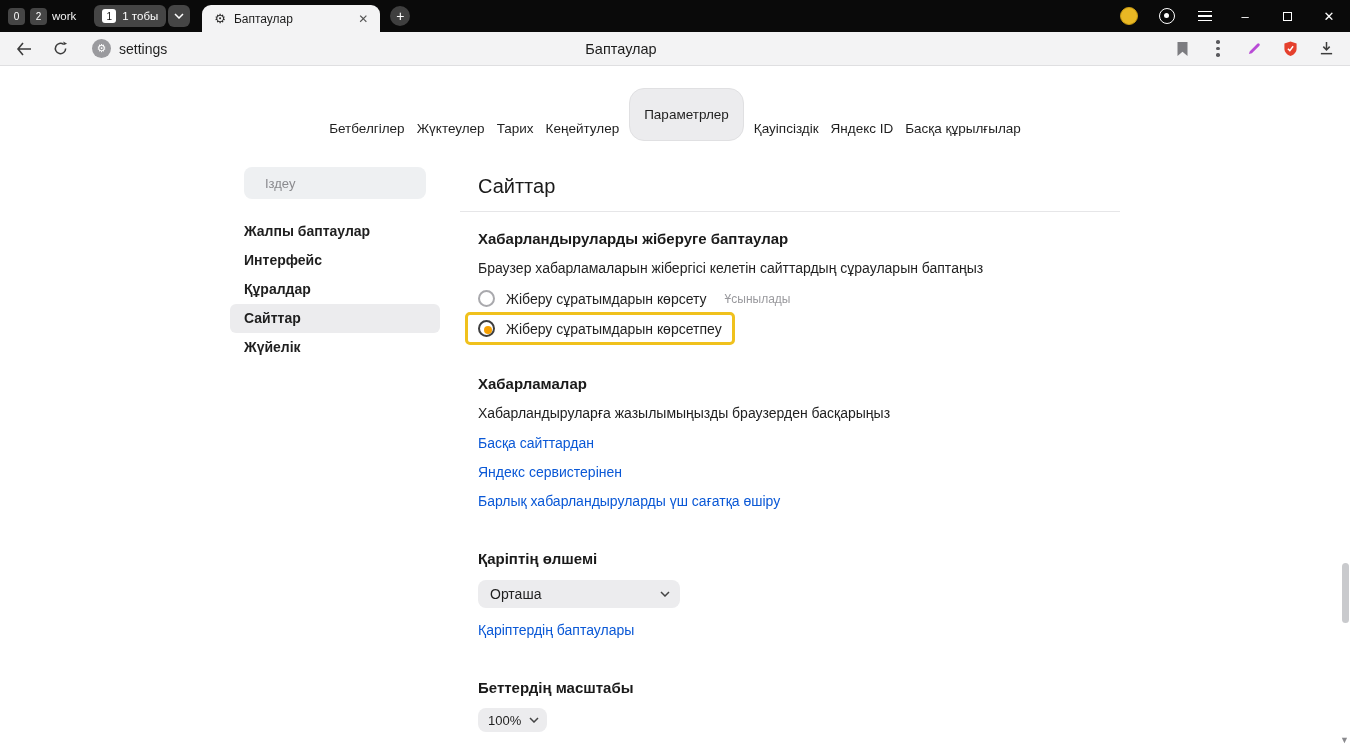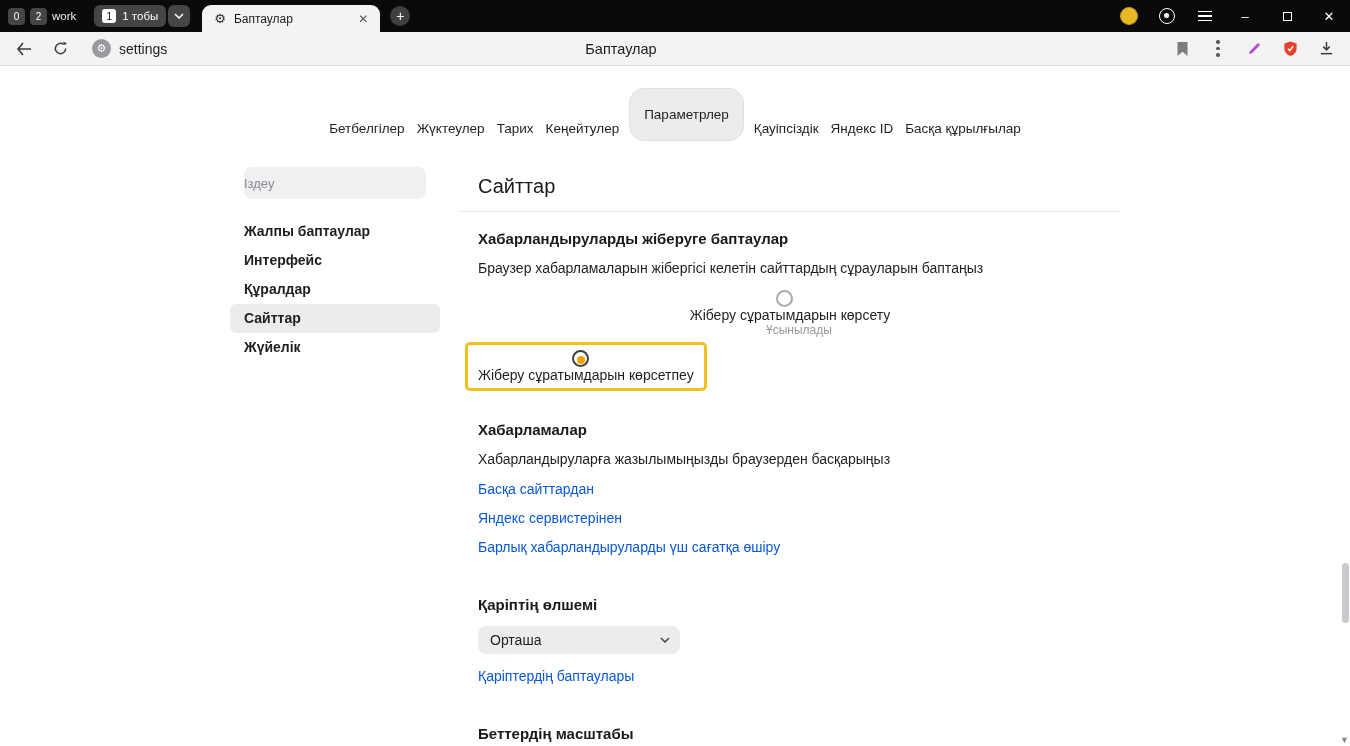--- a/index.html
+++ b/index.html
@@ -53,32 +53,32 @@
 
   
   .page { height:680px; position:relative; background:#fff; }
   .topnav { display:flex; justify-content:center; align-items:flex-end; gap:8px; padding-top:22px; }
   .topnav .nav-item { font-size:13.5px; color:#1f1f1f; padding:5px 2px; white-space:nowrap; }
   .topnav .nav-item.active { background:#ececee; border:1px solid #e0e0e2; border-radius:15px; padding:18px 14px; }
 
   .settings { display:flex; margin:24px 0 0 230px; width:890px; }
   .sidebar { width:210px; flex:none; }
   .search-box { margin:2px 0 0 14px; width:182px; height:32px; background:#eef0f2; border:none;
-    border-radius:8px; padding:0 0; font-size:13px; color:#222; font-family:inherit; }
+    border-radius:8px; padding:0 21px; font-size:13px; color:#222; font-family:inherit; }
   .search-box::placeholder { color:#8a8a8e; }
   .side-list { margin-top:18px; }
   .side-item { font-size:14px; color:#1f1f1f; line-height:29px; padding-left:14px; border-radius:6px;font-weight:bold; }
   .side-item.selected { background:#ececee; }
 
   .content { width:660px; margin-left:20px; }
   .content-header { padding:10px 18px 13px; font-size:20px; color:#1a1a1a; border-bottom:1px solid #e6e6e8; }
   .sections { padding:0 18px; }
   .sec-h { font-size:15px; font-weight:700; color:#1a1a1a; margin-top:18px; }
   .sec-desc { font-size:14px; color:#1f1f1f; margin-top:13px; }
-  .radio-row { display:flex; align-items:center; margin-top:14px;flex-direction:column; }
+  .radio-row { display:flex; align-items:center; margin-top:14px; }
   .radio { width:17px; height:17px; border-radius:50%; border:2px solid #a9a9ad; background:#fff;
     flex:none; margin-right:11px; position:relative; }
   .radio.checked { border-color:#3e3e3e; }
   .radio.checked::after { content:""; position:absolute; left:3.5px; top:3.5px; width:8px; height:8px;
     border-radius:50%; background:#f6a000; }
   .radio-label { font-size:14px; color:#1f1f1f; }
   .radio-hint { font-size:12px; color:#9a9a9e; margin-left:18px; }
   .highlight { display:inline-flex; align-items:center; border:3px solid #f0c11d; border-radius:5px;
     padding:5px 10px; margin:5px 0 0 -13px; }
   .links { margin-top:8px; }

